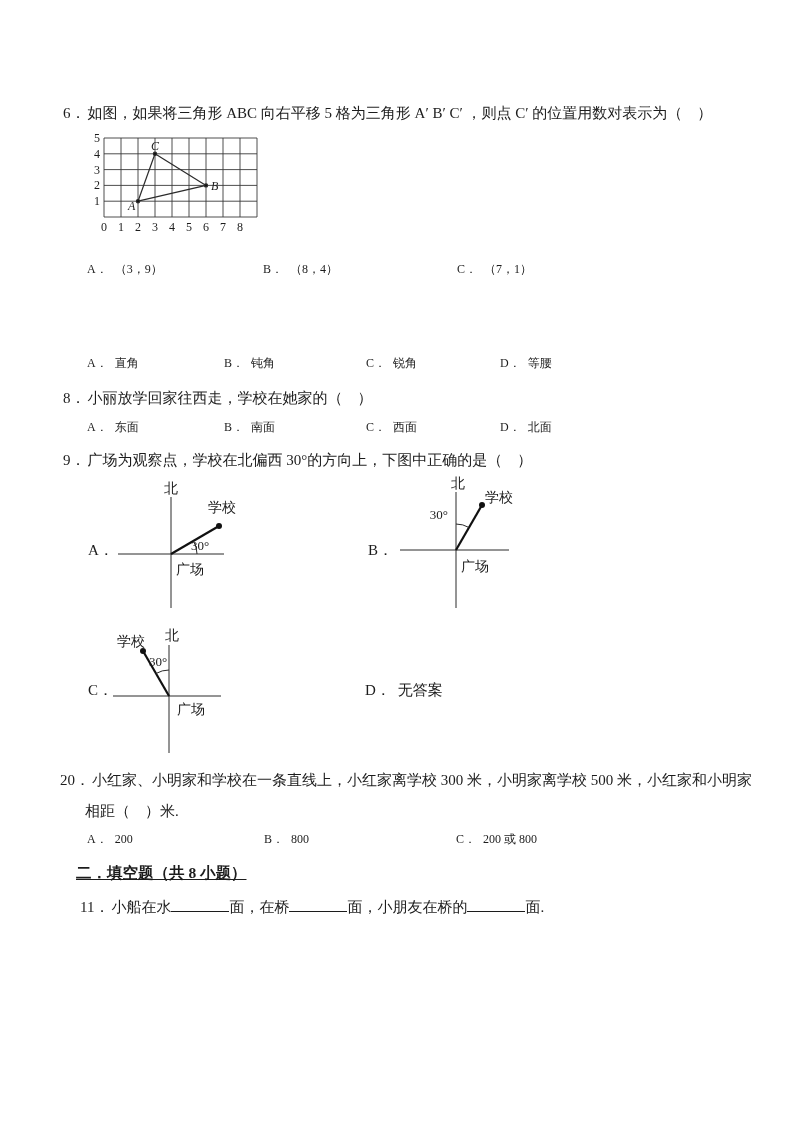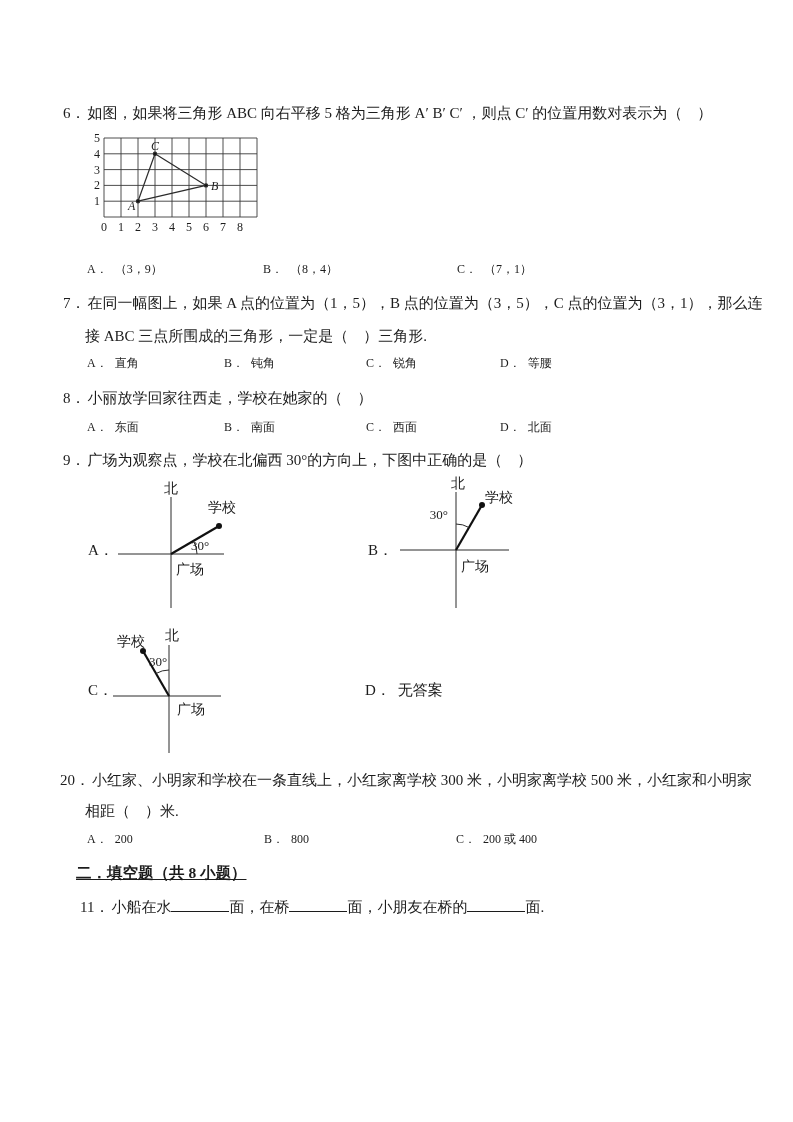--- a/index.html
+++ b/index.html
@@ -66,26 +66,20 @@
       <text x="8" y="39.6" text-anchor="end">3</text>
       <text x="8" y="23.8" text-anchor="end">4</text>
       <text x="8" y="8" text-anchor="end">5</text>
     </g>
   </svg>
 
   <span class="opt" style="left:87px;top:262px"><span class="lbl">A．</span><span>（3，9）</span></span>
   <span class="opt" style="left:263px;top:262px"><span class="lbl">B．</span><span>（8，4）</span></span>
   <span class="opt" style="left:457px;top:262px"><span class="lbl">C．</span><span>（7，1）</span></span>
 
-  <div class="line" style="left:63px;top:294px">
-    <span class="num">7．</span><span>在同一幅图上，如果 A 点的位置为（1，5），B 点的位置为（3，5），C 点的位置为（3，1），那么连</span>
-  </div>
-  <div class="line" style="left:85px;top:327px">
-    <span>接 ABC 三点所围成的三角形，一定是（&nbsp;&nbsp;&nbsp;&nbsp;）三角形.</span>
-  </div>
   <span class="opt" style="left:87px;top:356px"><span class="lbl">A．</span><span>直角</span></span>
   <span class="opt" style="left:224px;top:356px"><span class="lbl">B．</span><span>钝角</span></span>
   <span class="opt" style="left:366px;top:356px"><span class="lbl">C．</span><span>锐角</span></span>
   <span class="opt" style="left:500px;top:356px"><span class="lbl">D．</span><span>等腰</span></span>
 
   <div class="line" style="left:63px;top:389px">
     <span class="num">8．</span><span>小丽放学回家往西走，学校在她家的（&nbsp;&nbsp;&nbsp;&nbsp;）</span>
   </div>
   <span class="opt" style="left:87px;top:420px"><span class="lbl">A．</span><span>东面</span></span>
   <span class="opt" style="left:224px;top:420px"><span class="lbl">B．</span><span>南面</span></span>
@@ -140,21 +134,21 @@
   </svg>
 
   <div class="line" style="left:60px;top:771px">
     <span class="num">20．</span><span>小红家、小明家和学校在一条直线上，小红家离学校 300 米，小明家离学校 500 米，小红家和小明家</span>
   </div>
   <div class="line" style="left:85px;top:802px">
     <span>相距（&nbsp;&nbsp;&nbsp;&nbsp;）米.</span>
   </div>
   <span class="opt" style="left:87px;top:832px"><span class="lbl">A．</span><span>200</span></span>
   <span class="opt" style="left:264px;top:832px"><span class="lbl">B．</span><span>800</span></span>
-  <span class="opt" style="left:456px;top:832px"><span class="lbl">C．</span><span>200 或 400</span></span>
+  <span class="opt" style="left:456px;top:832px"><span class="lbl">C．</span><span>200 或 800</span></span>
 
   <div class="line sec" style="left:76px;top:864px">二．填空题（共 8 小题）</div>
 
   <div class="line" style="left:80px;top:895px">
     <span class="num">11．</span><span>小船在水</span><span class="blank"></span><span>面，在桥</span><span class="blank"></span><span>面，小朋友在桥的</span><span class="blank"></span><span>面.</span>
   </div>
 
 </div>
 
 </body></html>

